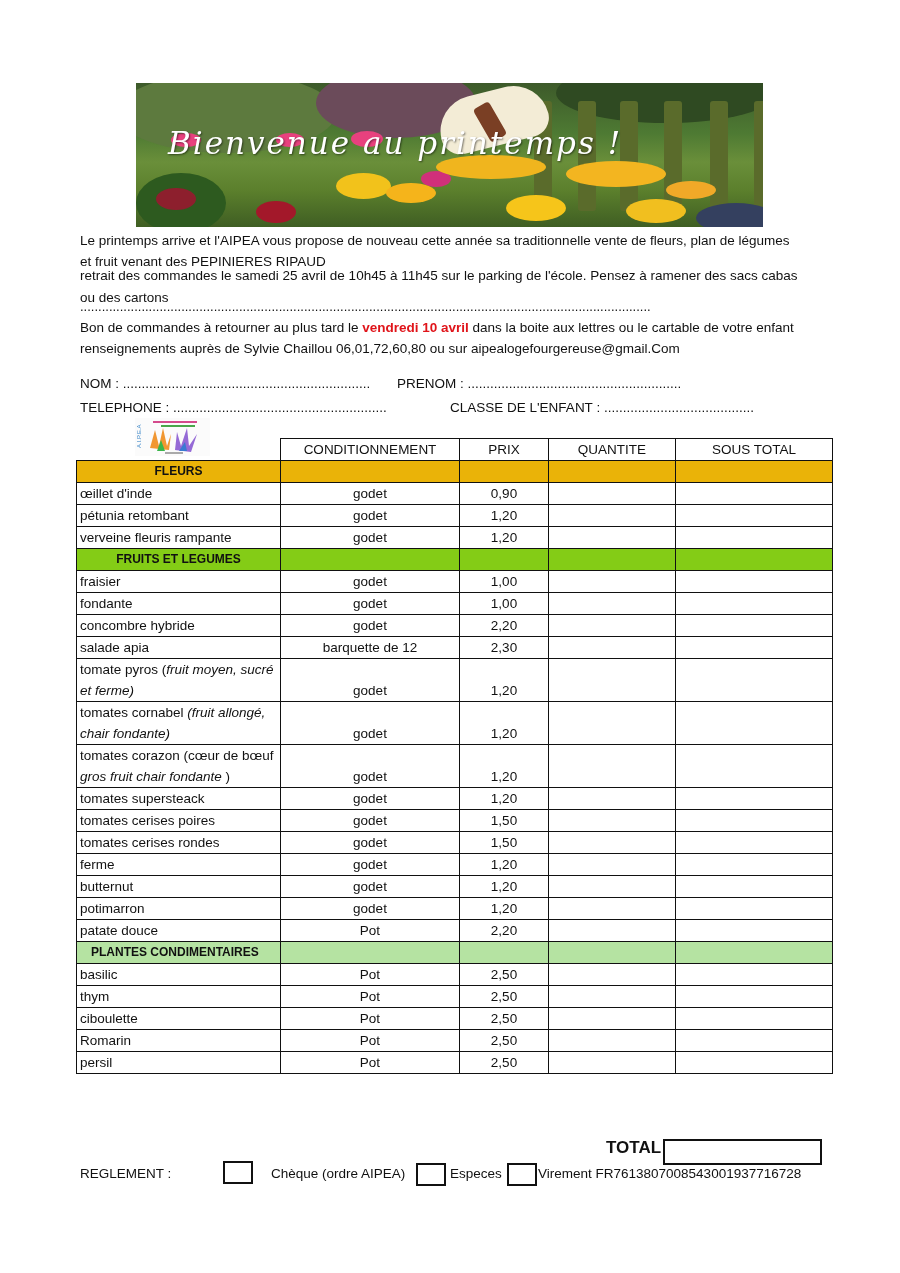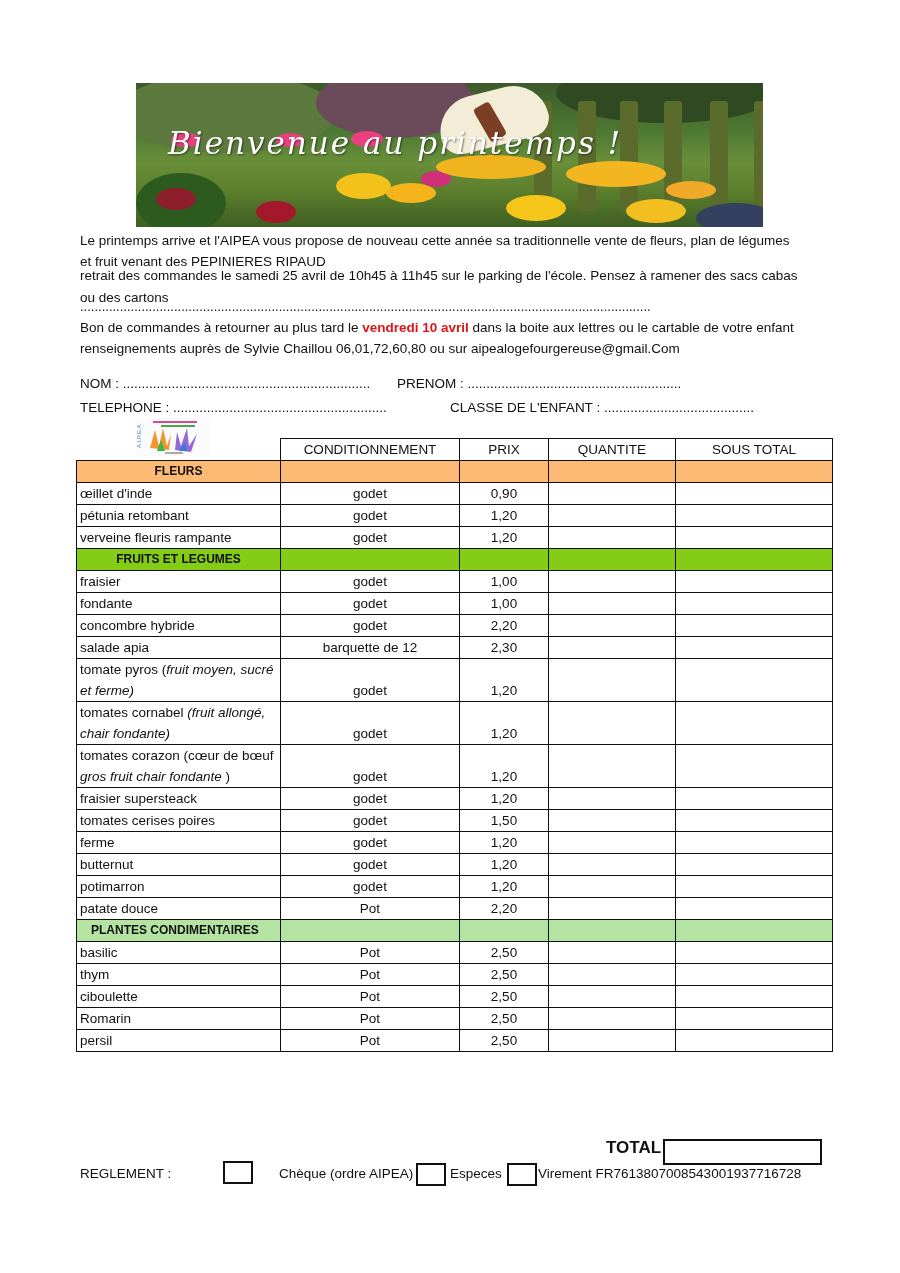--- a/index.html
+++ b/index.html
@@ -22,21 +22,21 @@
   table.order { position: absolute; left: 76px; top: 438px; border-collapse: collapse; font-size: 13.5px; }
   table.order td { border: 1.5px solid #111; padding: 0 3px; height: 20px; vertical-align: bottom; line-height: 21px; }
   table.order td.empty-corner { border: none; }
   .c-name { width: 186px; text-align: left; }
   .c-cond { width: 172px; text-align: center; }
   .c-prix { width: 82px; text-align: center; }
   .c-qty  { width: 120px; }
   .c-sub  { width: 150px; }
   .hdr td { text-align: center; vertical-align: middle; height: 21px; }
   .cat td { height: 16px; line-height: 16px; font-weight: bold; font-size: 12px; }
-  .cat.fleurs td { background: #fdba74; }
+  .cat.fleurs td { background: #eab308; }
   .cat.fruits td { background: #84cc16; }
   .cat.plantes td { background: #b5e3a2; }
   .cat td.c-name { text-align: center; }
   .cat.plantes td.c-name { text-align: left; padding-left: 14px; }
   i { font-style: italic; }
   .total-label { left: 606px; top: 1138px; width: 54px; text-align: right; font-weight: bold; font-size: 17px; }
   .total-box { left: 663px; top: 1139px; width: 155px; height: 22px; border: 2.5px solid #111; }
   .chk { width: 26px; height: 19px; border: 2px solid #111; }
   .logo { left: 135px; top: 418px; width: 75px; height: 38px; background: #fbfbfb; }
 </style>
@@ -188,28 +188,35 @@
         <td class="c-sub"></td>
       </tr>
       <tr>
         <td class="c-name" style="white-space: normal;"><span>tomates corazon (cœur de bœuf </span><i>gros  fruit chair fondante</i><span> )</span></td>
         <td class="c-cond">godet</td>
         <td class="c-prix">1,20</td>
         <td class="c-qty"></td>
         <td class="c-sub"></td>
       </tr>
       <tr>
-        <td class="c-name" style="white-space: nowrap;"><span>fraisier supersteack</span></td>
+        <td class="c-name" style="white-space: nowrap;"><span>tomates supersteack</span></td>
         <td class="c-cond">godet</td>
         <td class="c-prix">1,20</td>
         <td class="c-qty"></td>
         <td class="c-sub"></td>
       </tr>
       <tr>
         <td class="c-name" style="white-space: nowrap;"><span>tomates cerises poires</span></td>
+        <td class="c-cond">godet</td>
+        <td class="c-prix">1,50</td>
+        <td class="c-qty"></td>
+        <td class="c-sub"></td>
+      </tr>
+      <tr>
+        <td class="c-name" style="white-space: nowrap;"><span>tomates cerises rondes</span></td>
         <td class="c-cond">godet</td>
         <td class="c-prix">1,50</td>
         <td class="c-qty"></td>
         <td class="c-sub"></td>
       </tr>
       <tr>
         <td class="c-name" style="white-space: nowrap;"><span>ferme</span></td>
         <td class="c-cond">godet</td>
         <td class="c-prix">1,20</td>
         <td class="c-qty"></td>
@@ -279,17 +286,17 @@
         <td class="c-sub"></td>
       </tr>
     </tbody>
 </table>
 
 <div class="abs total-label">TOTAL</div>
 <div class="abs total-box"></div>
 
 <div class="abs txt" style="left:80px;top:1163px;">REGLEMENT :</div>
 <div class="abs chk" style="left:223px;top:1161px;"></div>
-<div class="abs txt" style="left:271px;top:1163px;margin-left:8px;">Chèque (ordre AIPEA)</div>
+<div class="abs txt" style="left:271px;top:1163px;">Chèque (ordre AIPEA)</div>
 <div class="abs chk" style="left:416px;top:1163px;"></div>
 <div class="abs txt" style="left:450px;top:1163px;">Especes</div>
 <div class="abs chk" style="left:507px;top:1163px;"></div>
 <div class="abs txt" style="left:538px;top:1163px;text-align:right;">Virement FR7613807008543001937716728</div>
 
 </body></html>

